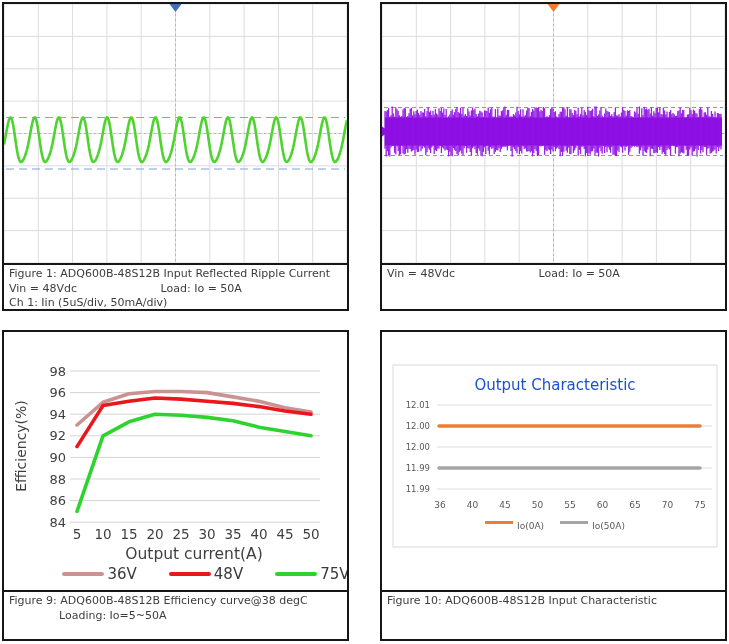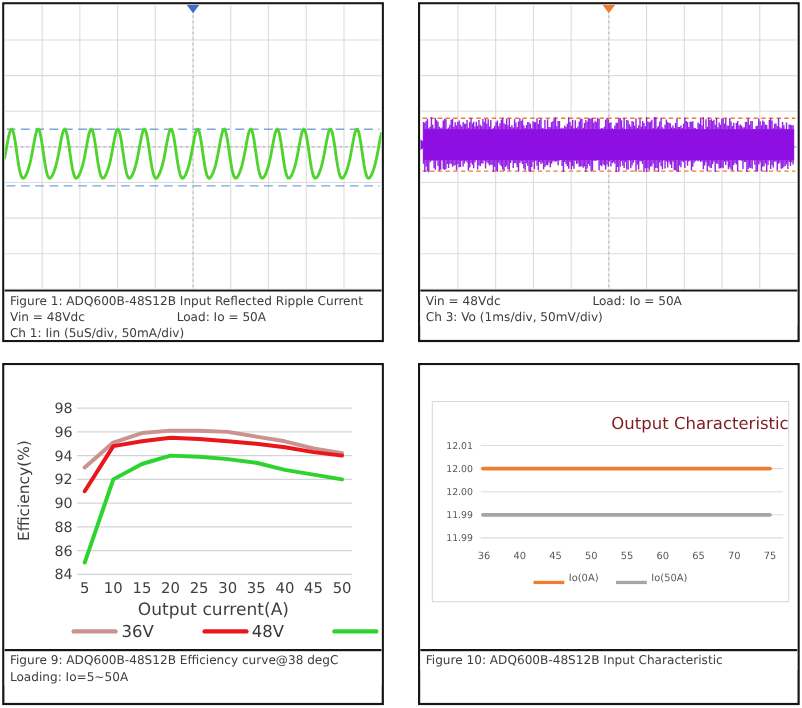--- a/index.html
+++ b/index.html
@@ -15,30 +15,30 @@
   #panel-fig10{left:380px;top:330px;width:347px;height:311px;}
 
   .scope-area{position:relative;width:343px;height:259px;background:#fff;}
   .chart-area{position:relative;width:343px;height:258px;background:#fff;}
   svg.fig{display:block;width:100%;height:100%;}
   svg text{font-family:"DejaVu Sans","Liberation Sans",sans-serif;}
 
   .caption{border-top:2px solid #161616;padding:2px 5px 0 5px;font-size:11px;color:#3d3d3d;line-height:1.34;background:#fff;}
   .cond-row .vin{}
   .cond-row .load{margin-left:80px;}
-  .loading-line{}
-
-  .eff-legend{position:absolute;left:15px;top:233px;width:404px;display:flex;justify-content:center;align-items:center;gap:44px;}
+  .loading-line{margin-left:50px;}
+
+  .eff-legend{position:absolute;left:0;top:233px;width:404px;display:flex;justify-content:center;align-items:center;gap:32px;}
   .eff-leg-item{display:flex;align-items:center;gap:3px;}
   .eff-swatch{display:inline-block;width:42px;height:4.5px;border-radius:2px;}
   .eff-leg-label{font-size:15px;color:#3a3a3a;}
 
-  .out-title{position:absolute;left:11px;top:44px;width:324px;text-align:right;font-size:15px;color:#7f1d1d;}
+  .out-title{position:absolute;left:11px;top:44px;width:324px;text-align:center;font-size:15px;color:#1d4ed8;}
   .out-legend{position:absolute;left:11px;top:189px;width:324px;display:flex;justify-content:center;align-items:center;gap:16px;}
-  .out-leg-item{display:flex;align-items:flex-end;gap:4px;}
+  .out-leg-item{display:flex;align-items:flex-start;gap:4px;}
   .out-swatch{display:inline-block;width:28px;height:3px;}
   .out-leg-label{font-size:9px;color:#595959;}
 </style>
 </head>
 <body>
 
 <div>
 
   <section class="panel" id="panel-fig1">
     <div class="scope-area">
@@ -393,21 +393,20 @@
           <line x1="338.99999999999824" y1="109.8" x2="338.99999999999824" y2="145.6" stroke="#8e10e3" stroke-width="1.3" stroke-opacity="0.92"></line>
           <path d="M0,122.5 L7,127.5 L0,132.5 Z" fill="#8e10e3"></path>
           <text x="3" y="120.5" font-size="8" fill="#8e10e3" text-anchor="start">3</text>
         </svg>
     </div>
     <div class="caption">
       <div class="cond-row">
         <span class="vin">Vin = 48Vdc</span>
         <span class="load">Load: Io = 50A</span>
       </div>
-      <div>Ch 3: Vo (1ms/div, 50mV/div)</div>
     </div>
   </section>
 
   <section class="panel" id="panel-fig9">
     <div class="chart-area">
       <svg class="fig" id="effchart" viewBox="0 0 343 258">
           <line x1="66" y1="190.20000000000002" x2="316" y2="190.20000000000002" stroke="#d4d4d4" stroke-width="1"></line>
           <text x="62" y="194.70000000000002" font-size="13" fill="#3f3f3f" text-anchor="end">84</text>
           <line x1="66" y1="168.60000000000002" x2="316" y2="168.60000000000002" stroke="#d4d4d4" stroke-width="1"></line>
           <text x="62" y="173.10000000000002" font-size="13" fill="#3f3f3f" text-anchor="end">86</text>

